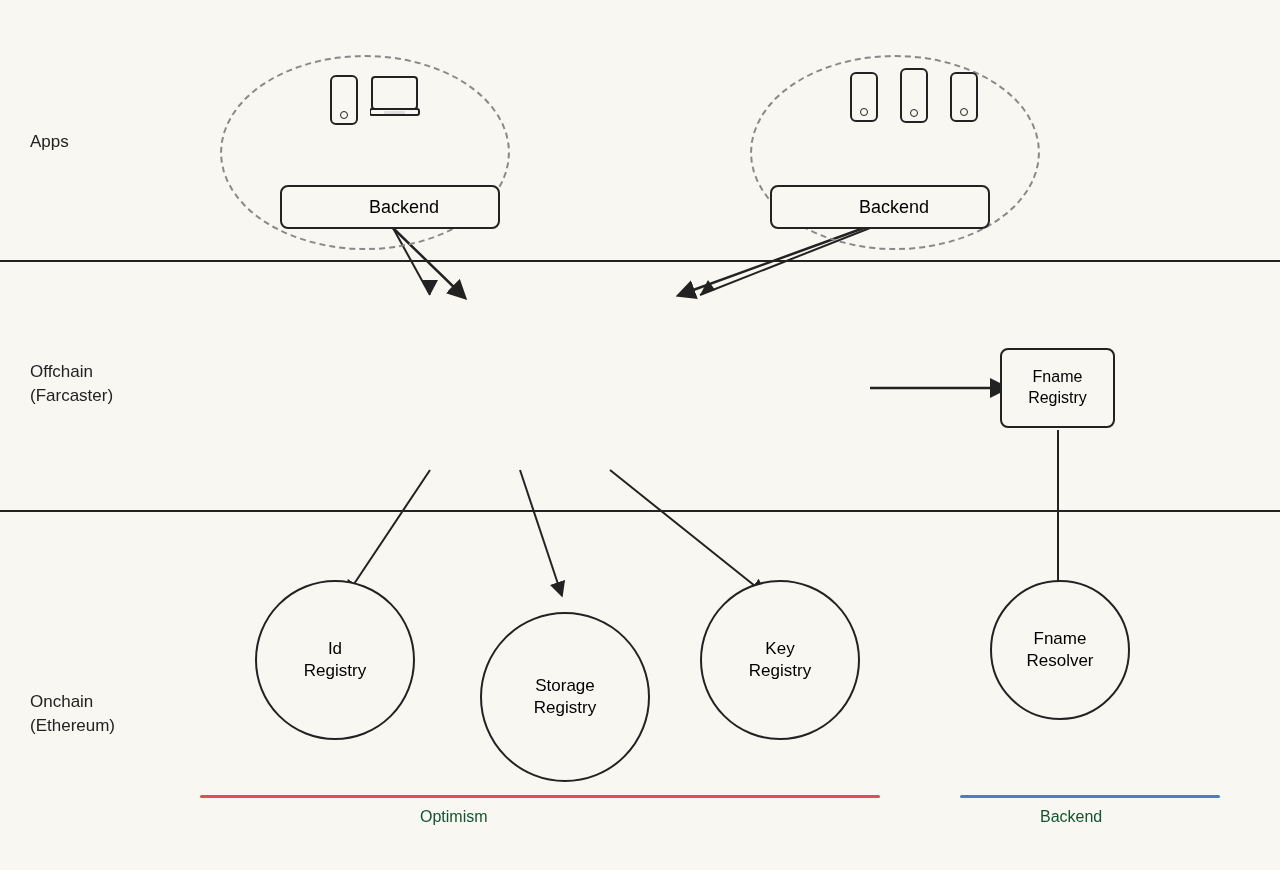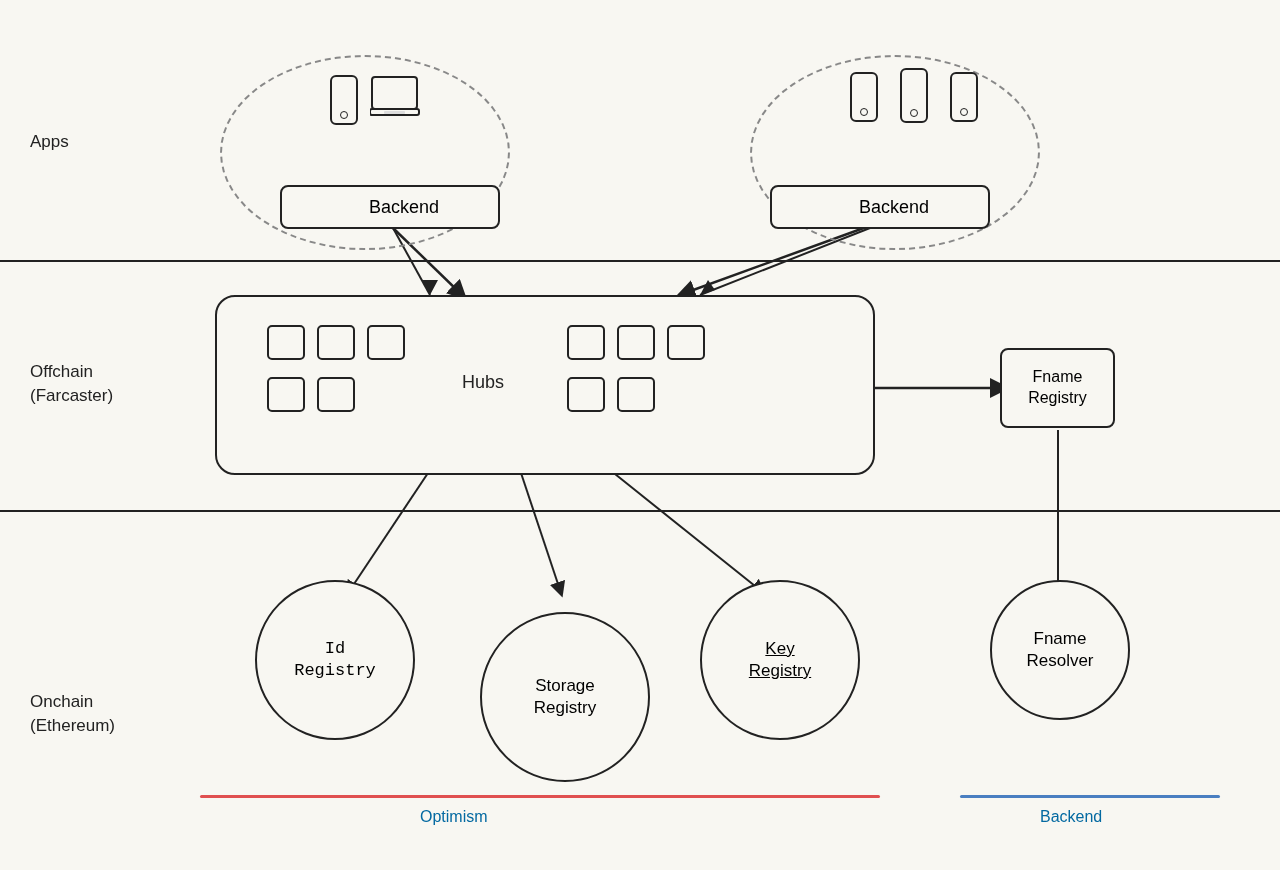--- a/index.html
+++ b/index.html
@@ -157,21 +157,21 @@
       width: 1280px;
       height: 870px;
       pointer-events: none;
     }
 
     
     .bottom-label {
       position: absolute;
       font-size: 16px;
       font-family: 'Segoe UI', sans-serif;
-      color: #0369a1;
+      color: #14532d;
       text-align: center;
     }
   </style>
 </head>
 <body>
 
 <div class="diagram-container">
 
   <svg class="arrows-svg">
 
@@ -229,52 +229,34 @@
   <div class="phone-icon" style="left: 950px; top: 72px; width: 28px; height: 50px;"></div>
 
   <div class="backend-box" style="left: 280px; top: 185px; width: 220px; height: 44px;">
     <span>Backend</span>
   </div>
 
   <div class="backend-box" style="left: 770px; top: 185px; width: 220px; height: 44px;">
     <span>Backend</span>
   </div>
 
-  <div class="hubs-box" style="left: 215px; top: 295px; width: 660px; height: 180px;">
-
-    <div class="small-sq" style="left: 50px; top: 28px;"></div>
-    <div class="small-sq" style="left: 100px; top: 28px;"></div>
-    <div class="small-sq" style="left: 150px; top: 28px;"></div>
-
-    <div class="small-sq" style="left: 350px; top: 28px;"></div>
-    <div class="small-sq" style="left: 400px; top: 28px;"></div>
-    <div class="small-sq" style="left: 450px; top: 28px;"></div>
-
-    <div class="small-sq" style="left: 50px; top: 80px;"></div>
-    <div class="small-sq" style="left: 100px; top: 80px;"></div>
-
-    <div class="small-sq" style="left: 350px; top: 80px;"></div>
-    <div class="small-sq" style="left: 400px; top: 80px;"></div>
-
-    <div class="hubs-label" style="left: 245px; top: 75px;">Hubs</div>
-  </div>
 
   <div class="registry-box" style="left: 1000px; top: 348px; width: 115px; height: 80px;">
     <span>Fname<br>Registry</span>
   </div>
 
-  <div class="onchain-circle" style="left: 255px; top: 580px; width: 160px; height: 160px; font-family: Liberation Mono, monospace;">
+  <div class="onchain-circle" style="left: 255px; top: 580px; width: 160px; height: 160px;">
     <span>Id<br>Registry</span>
   </div>
 
   <div class="onchain-circle" style="left: 480px; top: 612px; width: 170px; height: 170px;">
     <span>Storage<br>Registry</span>
   </div>
 
-  <div class="onchain-circle" style="left: 700px; top: 580px; width: 160px; height: 160px; text-decoration: underline;">
+  <div class="onchain-circle" style="left: 700px; top: 580px; width: 160px; height: 160px;">
     <span>Key<br>Registry</span>
   </div>
 
   <div class="onchain-circle" style="left: 990px; top: 580px; width: 140px; height: 140px;">
     <span>Fname<br>Resolver</span>
   </div>
 
   <div class="bottom-line-red" style="left: 200px; top: 795px; width: 680px;"></div>
 
   <div class="bottom-line-blue" style="left: 960px; top: 795px; width: 260px;"></div>

